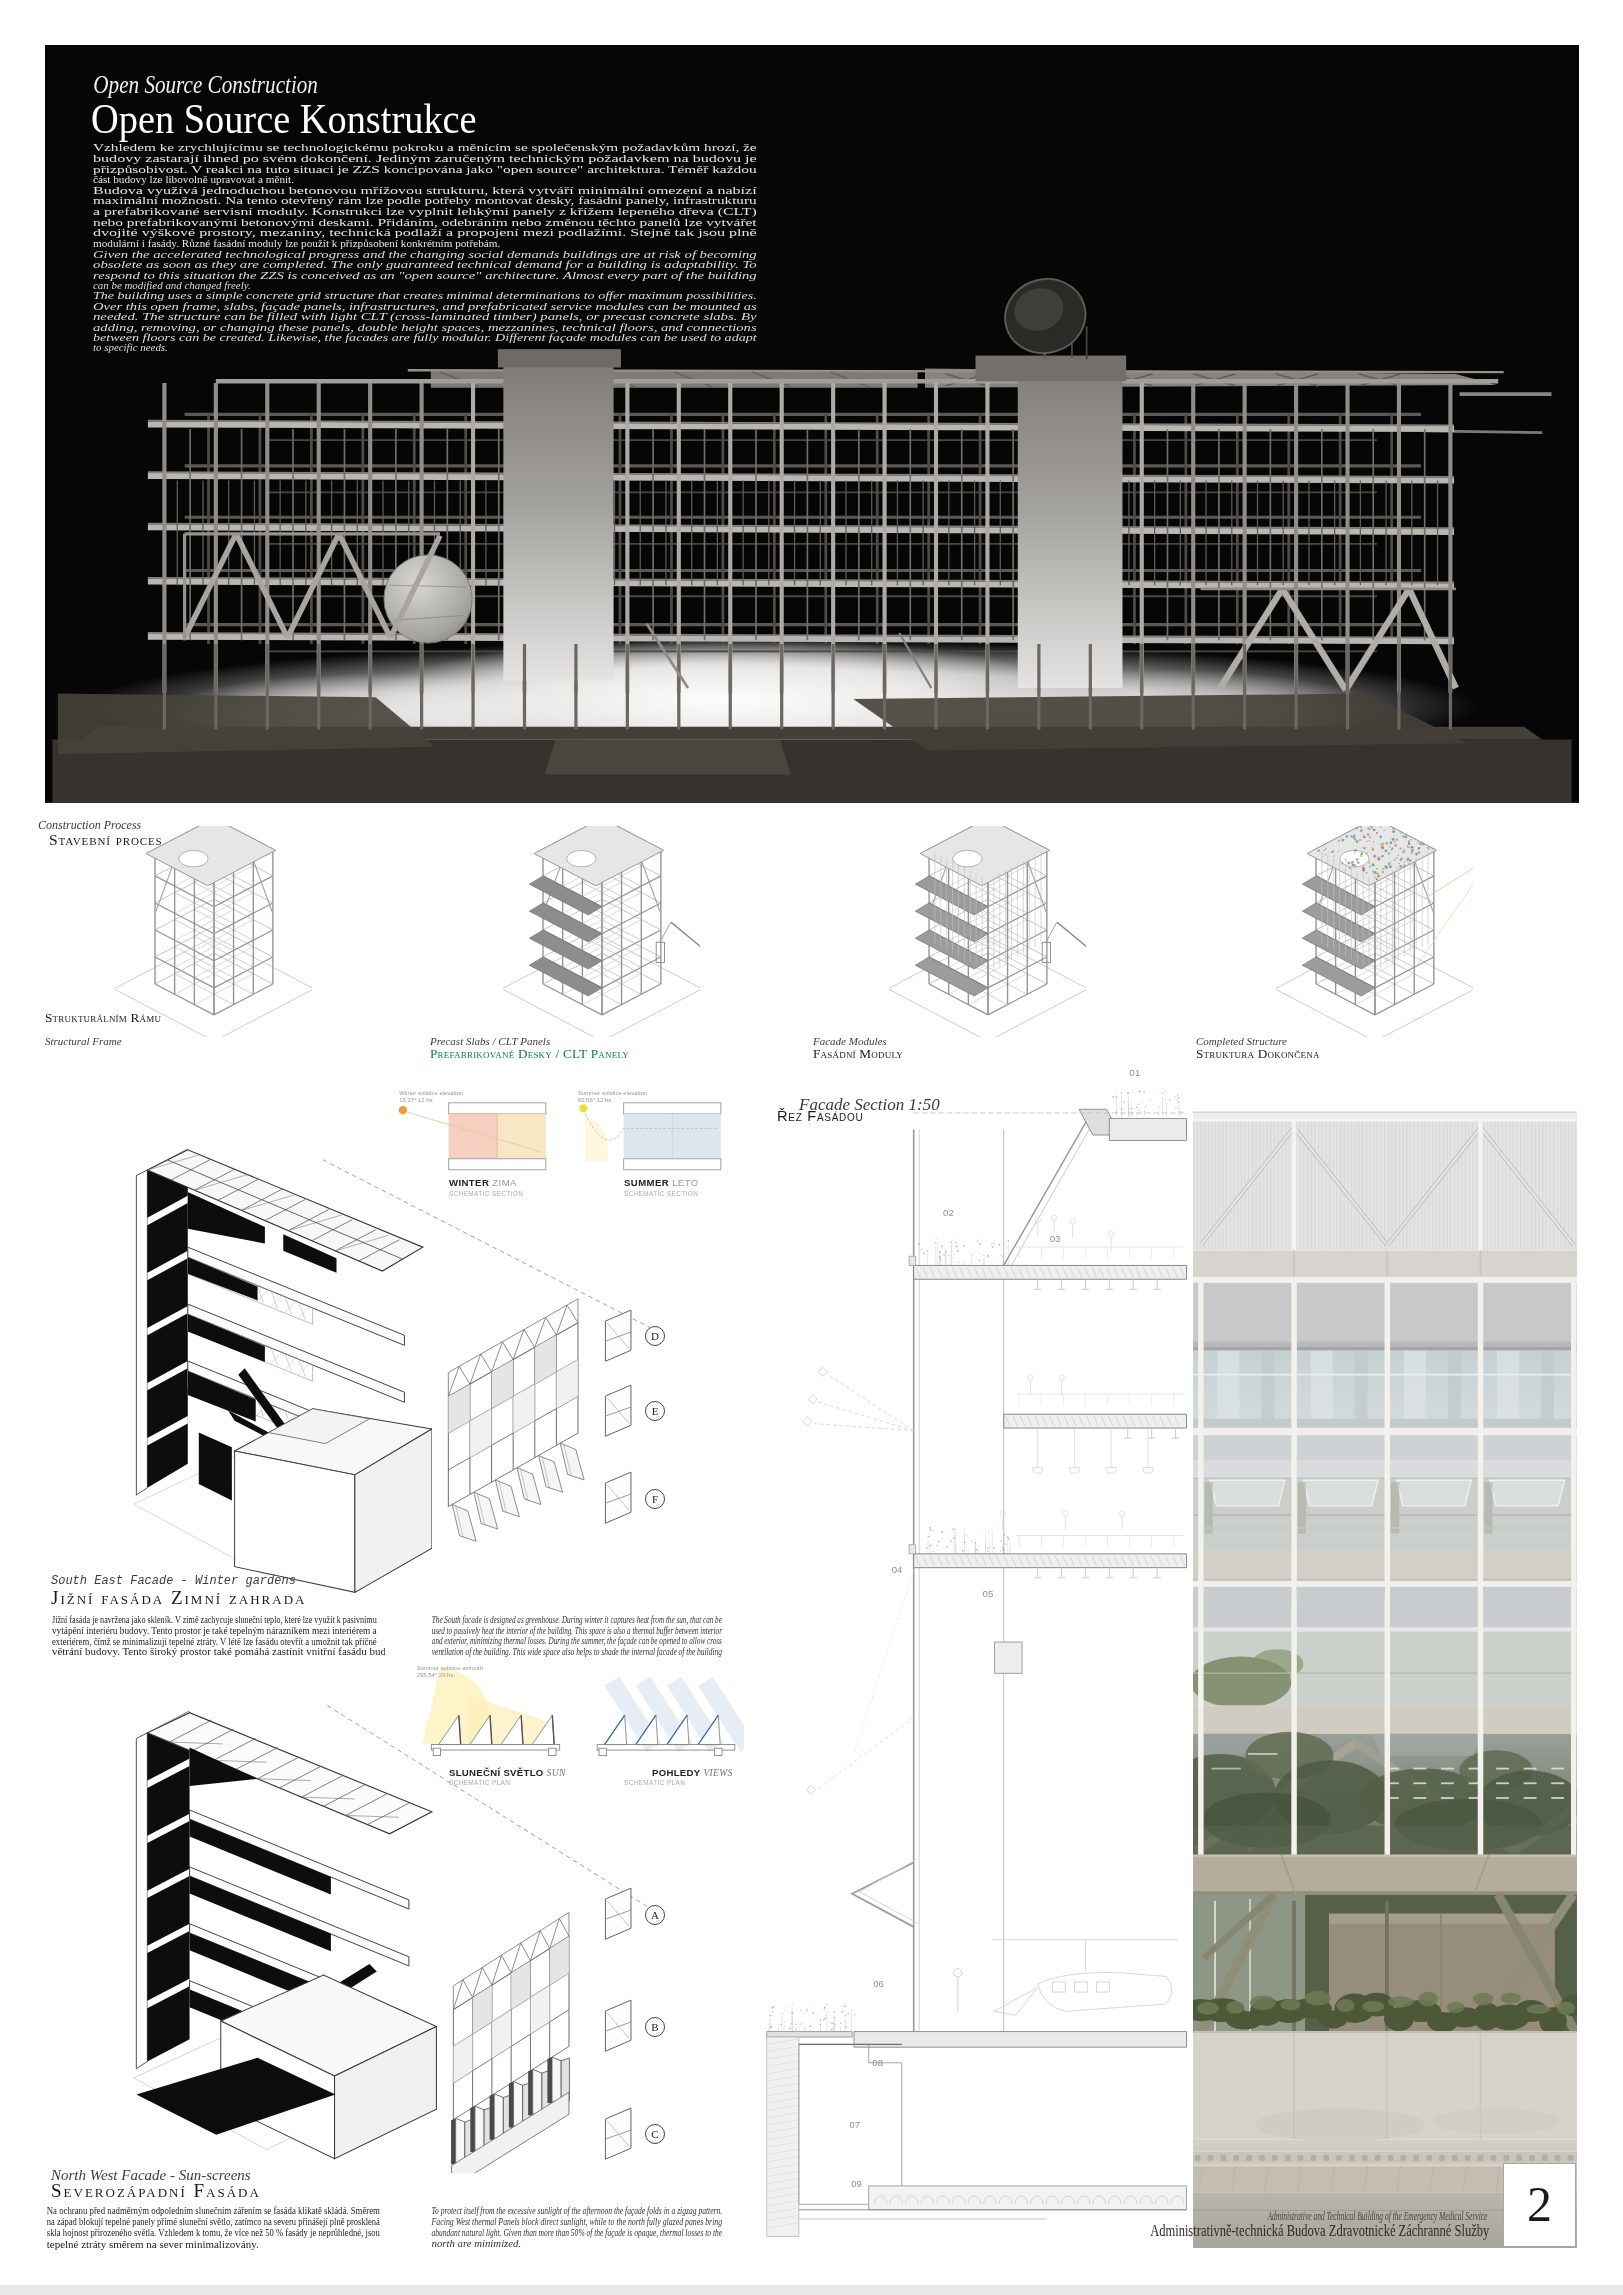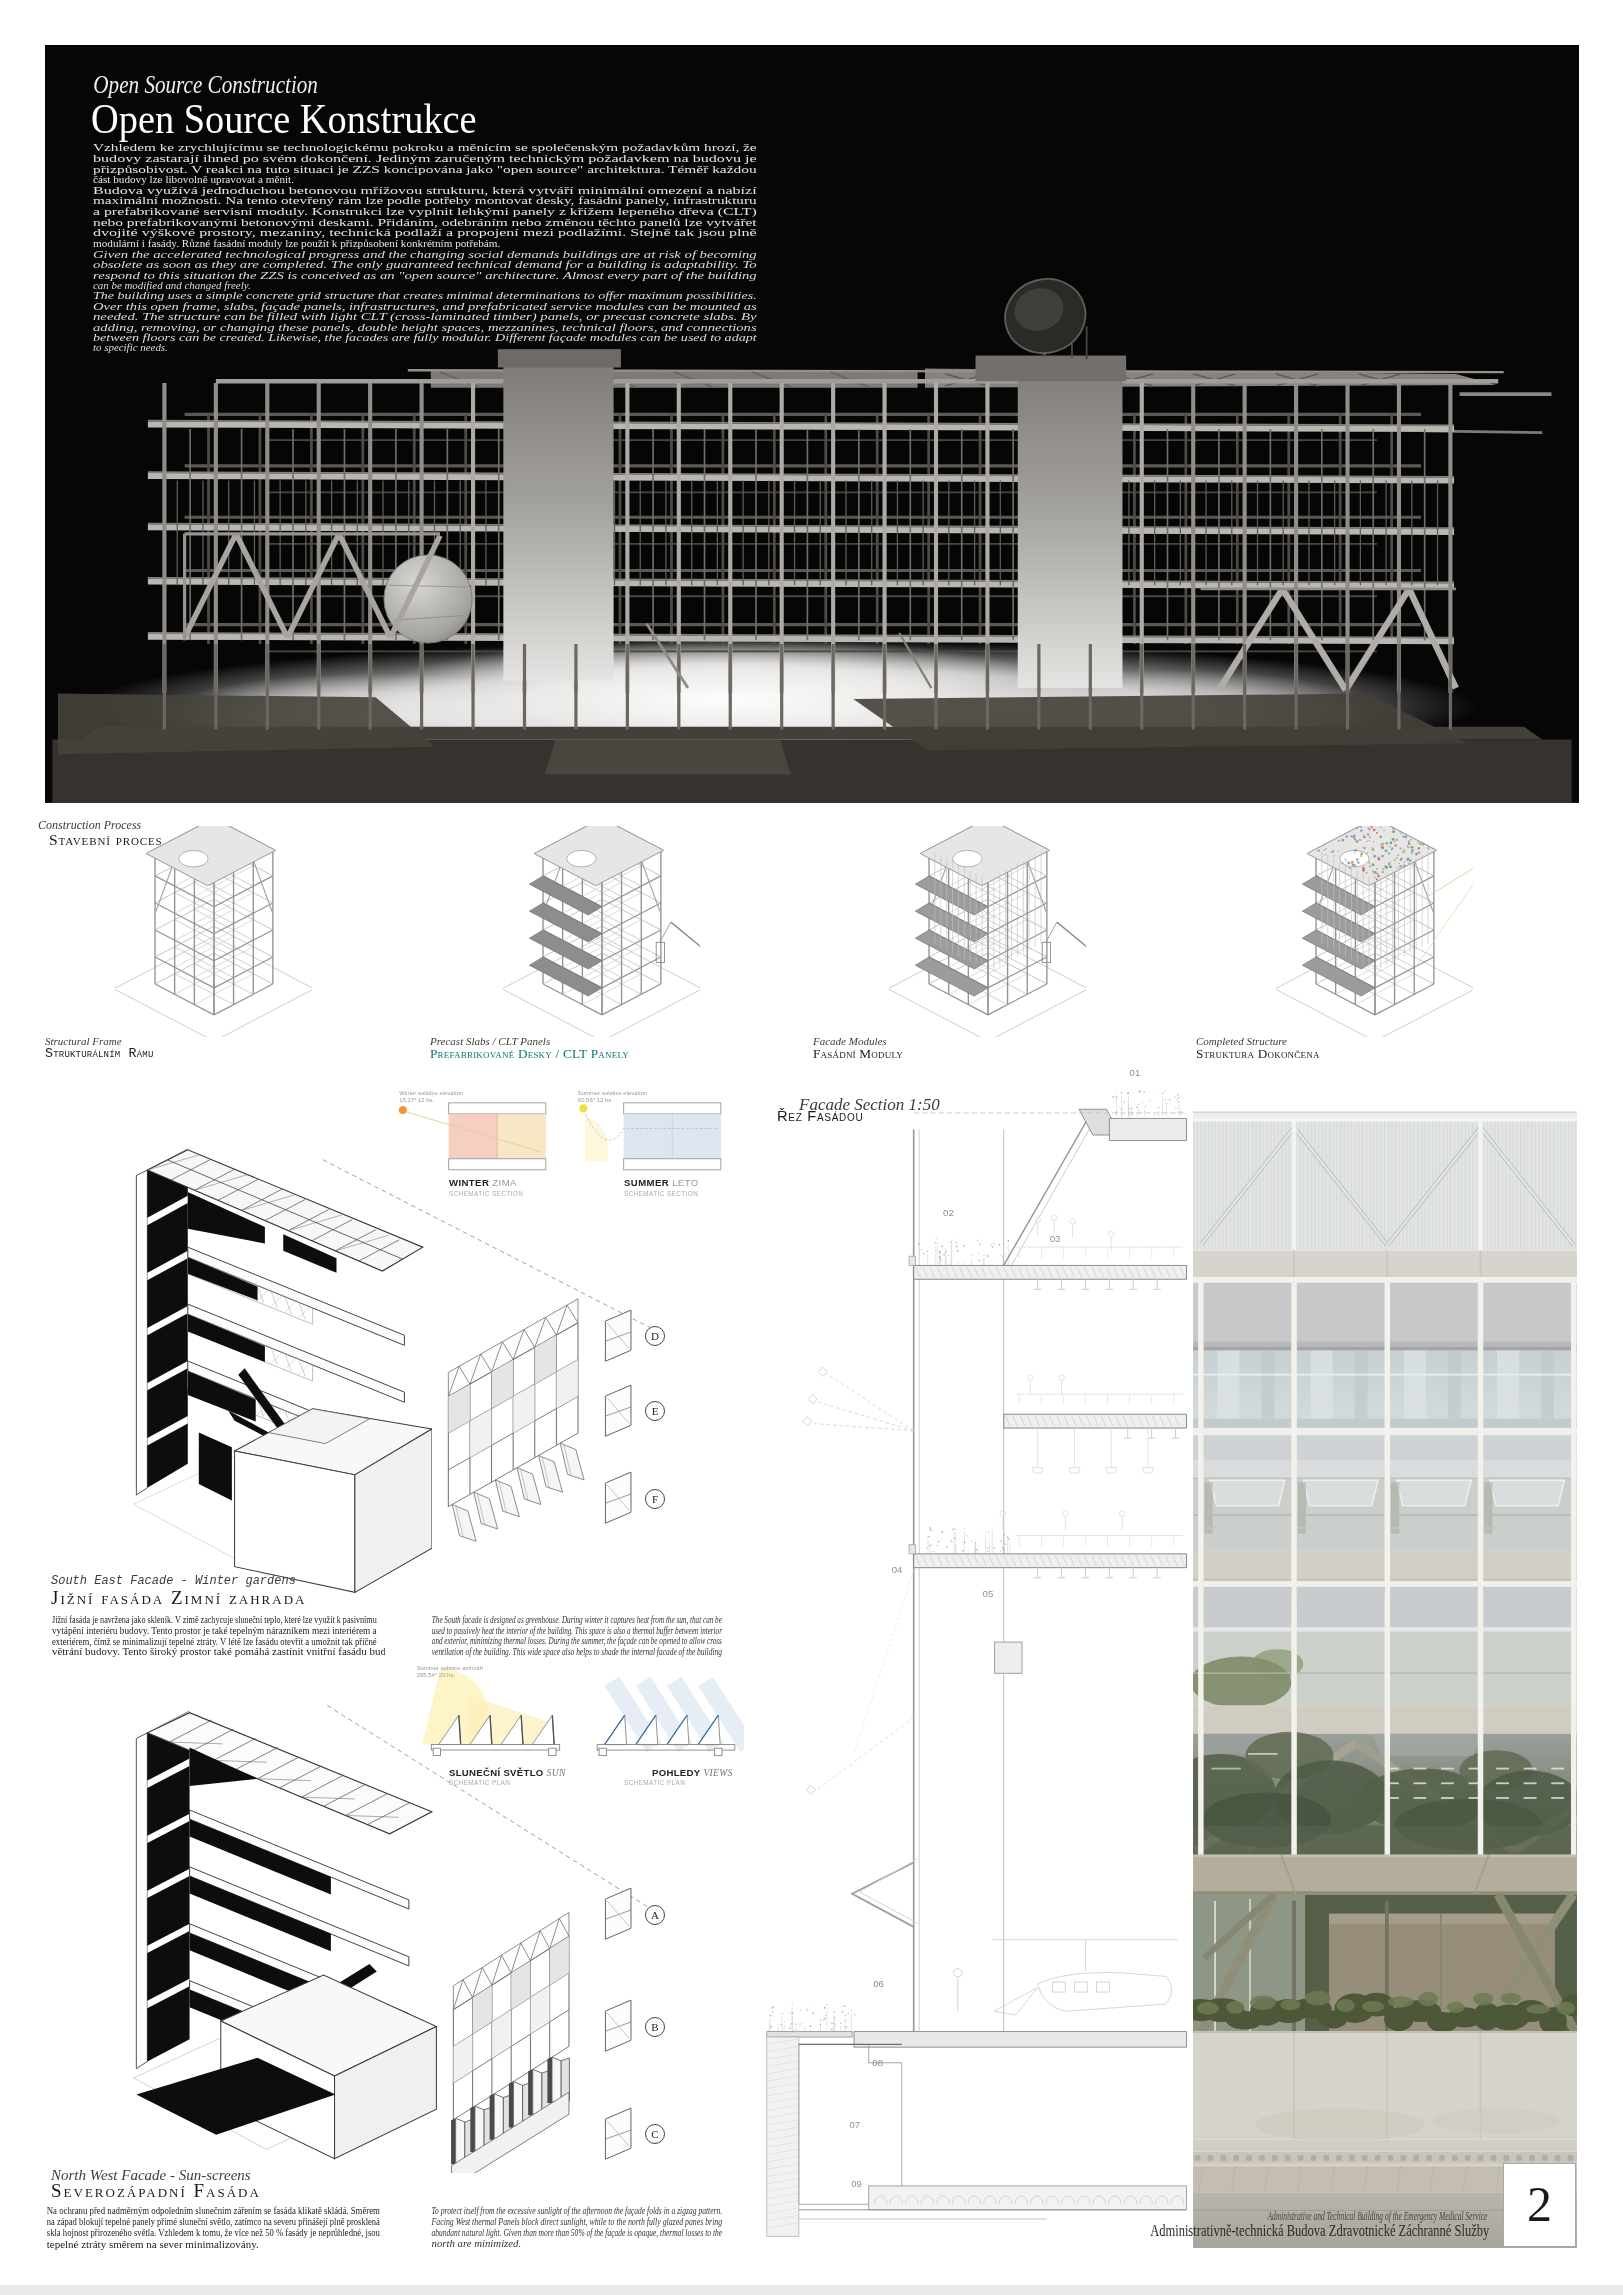--- a/index.html
+++ b/index.html
@@ -775,21 +775,21 @@
       <line x1="225.2" y1="41.4" x2="221.7" y2="45.0" stroke="#e8c87e" stroke-width="1"></line>
       <line x1="222.8" y1="35.8" x2="217.8" y2="35.8" stroke="#e8c87e" stroke-width="1"></line>
       <line x1="225.2" y1="30.1" x2="221.7" y2="26.6" stroke="#e8c87e" stroke-width="1"></line>
       <line x1="230.8" y1="27.8" x2="230.8" y2="22.8" stroke="#e8c87e" stroke-width="1"></line>
       <line x1="236.5" y1="30.1" x2="240.0" y2="26.6" stroke="#e8c87e" stroke-width="1"></line>
       <line x1="223.8" y1="40.8" x2="162.6" y2="78.7" stroke="#dfc690" stroke-width="0.9"></line>
       <line x1="228.8" y1="43.8" x2="153.0" y2="152.9" stroke="#e5d4a4" stroke-width="0.8"></line>
     </svg>
   </div>
 <div style="position:absolute;left:45px;top:1036px;font-family:'Liberation Serif',serif;font-style:italic;font-size:11px;color:#3c3c3c;line-height:1;white-space:nowrap">Structural Frame</div>
-<div style="position:absolute;left:45px;top:1047px;font-family:Liberation Mono, monospace;font-variant:small-caps;font-size:13.3px;letter-spacing:0.2px;color:#1a1a1a;line-height:1.1;white-space:nowrap">Strukturálním Rámu</div>
+<div style="position:absolute;left:45px;top:1011px;font-family:Liberation Serif, serif;font-variant:small-caps;font-size:13.3px;letter-spacing:0.2px;color:#1a1a1a;line-height:1.1;white-space:nowrap">Strukturálním Rámu</div>
 <div style="position:absolute;left:430px;top:1036px;font-family:'Liberation Serif',serif;font-style:italic;font-size:11px;color:#3c3c3c;line-height:1;white-space:nowrap">Precast Slabs / CLT Panels</div>
 <div style="position:absolute;left:430px;top:1047px;font-family:'Liberation Serif',serif;font-variant:small-caps;font-size:13.3px;letter-spacing:0.2px;color:#0f766e;line-height:1.1;white-space:nowrap">Prefabrikované Desky / CLT Panely</div>
 <div style="position:absolute;left:813px;top:1036px;font-family:'Liberation Serif',serif;font-style:italic;font-size:11px;color:#3c3c3c;line-height:1;white-space:nowrap">Facade Modules</div>
 <div style="position:absolute;left:813px;top:1047px;font-family:'Liberation Serif',serif;font-variant:small-caps;font-size:13.3px;letter-spacing:0.2px;color:#1a1a1a;line-height:1.1;white-space:nowrap">Fasádní Moduly</div>
 <div style="position:absolute;left:1196px;top:1036px;font-family:'Liberation Serif',serif;font-style:italic;font-size:11px;color:#3c3c3c;line-height:1;white-space:nowrap">Completed Structure</div>
 <div style="position:absolute;left:1196px;top:1047px;font-family:'Liberation Serif',serif;font-variant:small-caps;font-size:13.3px;letter-spacing:0.2px;color:#1a1a1a;line-height:1.1;white-space:nowrap">Struktura Dokončena</div>
 <svg style="position:absolute;left:0;top:0;overflow:visible" width="3.7" height="3.7" viewBox="0 0 4 4">
     <line x1="350.0" y1="1258.0" x2="705.0" y2="1440.0" stroke="#999" stroke-width="1" stroke-dasharray="5,4"></line>
   </svg>
 <div class="abs" style="left:129px;top:1137px">

